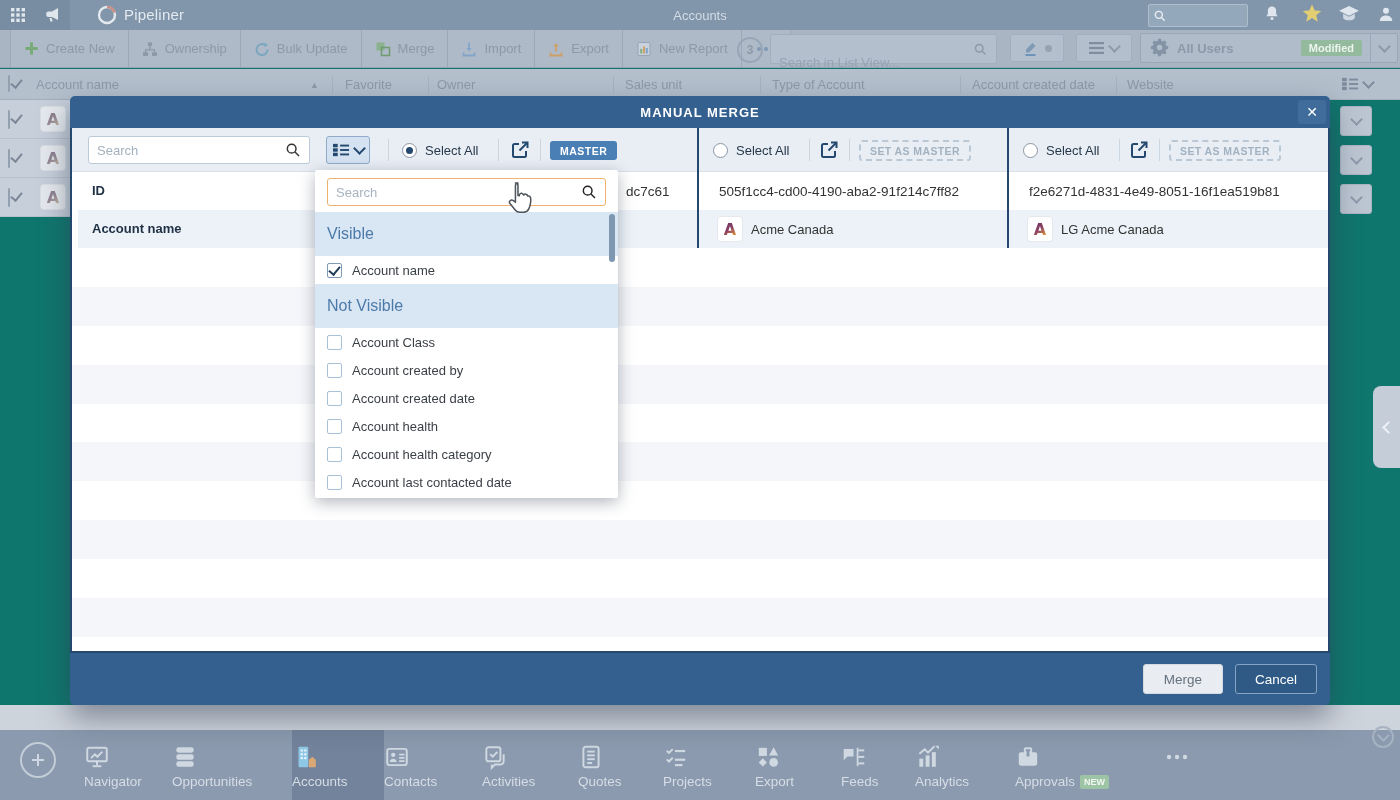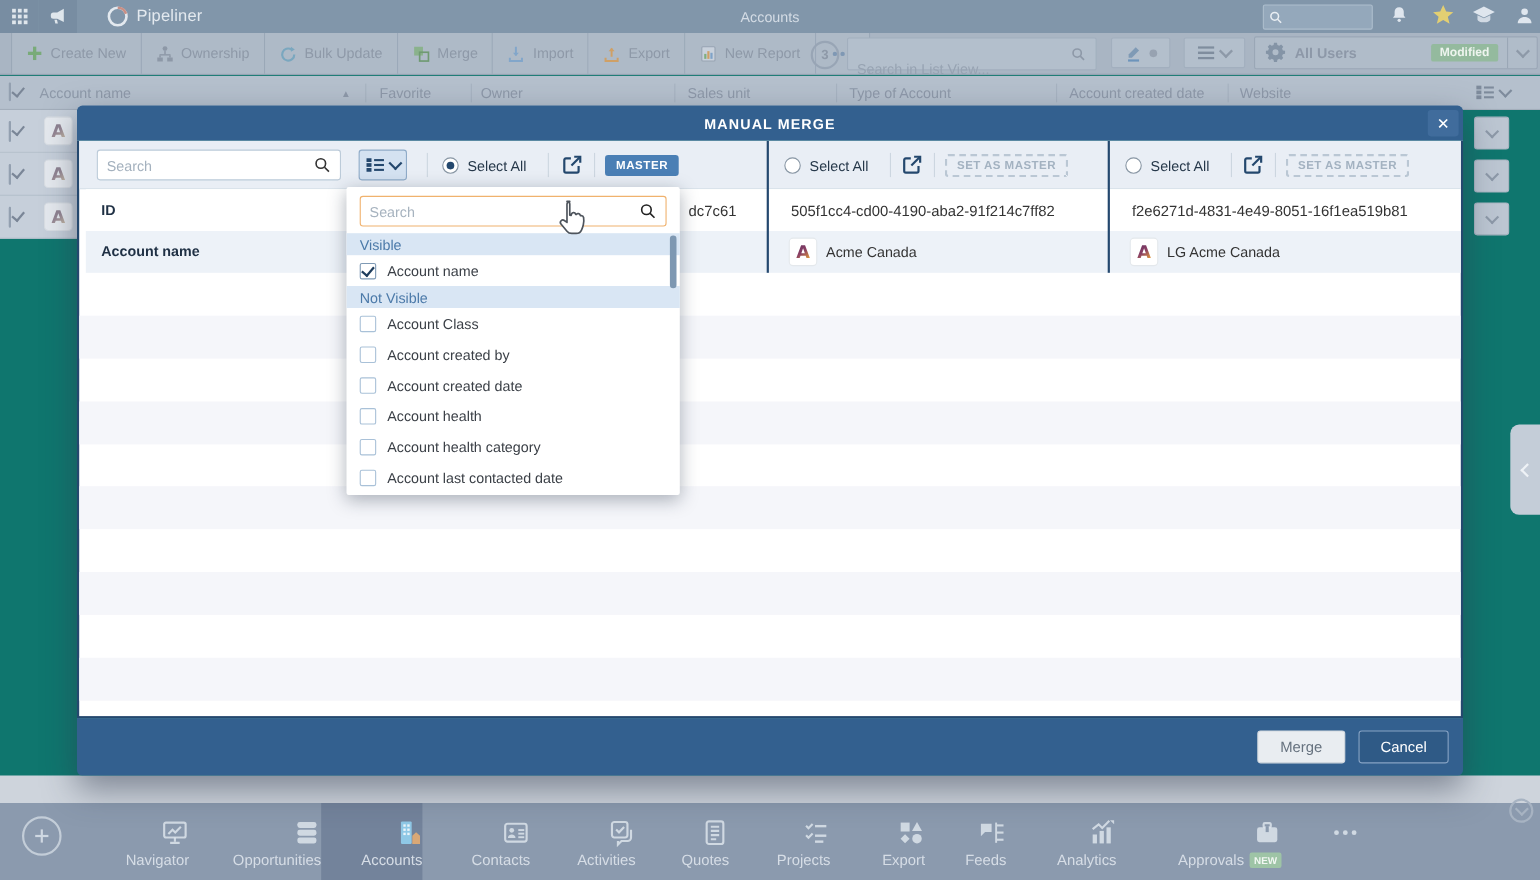--- a/index.html
+++ b/index.html
@@ -45,21 +45,21 @@
   .minichev{position:absolute;left:1340px;width:30px;height:28px;background:#bcc6d2;border:1px solid #aab5c2;border-radius:3px;display:flex;align-items:center;justify-content:center;}
   .minichev .chev{border-color:#8d99a8;margin-top:-3px;}
   .panelhandle{position:absolute;left:1373px;top:386px;width:27px;height:82px;background:#c4cdd8;border-radius:8px 0 0 8px;display:flex;align-items:center;justify-content:center;}
   .panelhandle .chev{transform:rotate(135deg);border-color:#eef2f6;margin-left:4px;}
 
   
   .belowstrip{position:absolute;left:0;top:705px;width:1400px;height:25px;background:#ced4dc;}
   .bottomnav{position:absolute;left:0;top:730px;width:1400px;height:70px;background:#8b9aae;}
   .pluscircle{position:absolute;left:20px;top:12px;width:36px;height:36px;border:2px solid #c3cdd8;border-radius:50%;box-sizing:border-box;display:flex;align-items:center;justify-content:center;}
   .navitems{position:absolute;left:84px;top:0;height:70px;display:flex;}
-  .navitem{display:flex;flex-direction:column;align-items:flex-end;justify-content:flex-start;padding-top:12px;color:#d6dde6;font-size:13.5px;box-sizing:border-box;}
+  .navitem{display:flex;flex-direction:column;align-items:flex-start;justify-content:flex-start;padding-top:12px;color:#d6dde6;font-size:13.5px;box-sizing:border-box;}
   .navitem .nicon{height:30px;display:flex;align-items:center;justify-content:center;color:rgba(223,230,238,.82);}
   .navitem.active{background:#73839b;}
   .navlabelrow{display:flex;align-items:center;gap:5px;margin-top:2px;white-space:nowrap;}
   .newbadge{background:#9ec4a6;color:#f2f7f3;font-size:9px;font-weight:bold;padding:2px 4px;border-radius:2px;}
   .navchevcircle{position:absolute;left:1372px;top:-4px;width:22px;height:22px;border:2px solid #a7b3c2;border-radius:50%;box-sizing:border-box;display:flex;align-items:center;justify-content:center;}
   .navchevcircle .chev{border-color:#a7b3c2;margin-top:-3px;}
 
   
   .modal{position:absolute;left:70px;top:96px;width:1260px;z-index:10;box-shadow:0 12px 30px rgba(45,55,75,.5);border-radius:5px;}
   .mheader{height:32px;background:#33608f;border-radius:5px 5px 0 0;position:relative;display:flex;align-items:center;justify-content:center;}
@@ -91,21 +91,21 @@
   .btn{position:absolute;top:11px;height:30px;border-radius:3px;font-size:13.5px;font-family:"Liberation Sans",sans-serif;display:flex;align-items:center;justify-content:center;cursor:pointer;box-sizing:border-box;}
   .btn-merge{right:107px;width:80px;background:#e9edf1;color:#66727f;border:1px solid #d4dae0;}
   .btn-cancel{right:13px;width:82px;background:#2f5a86;color:#fff;border:1px solid #87a3c4;}
 
   
   .dropdown{position:absolute;left:315px;top:170px;width:303px;z-index:20;background:#fff;border-radius:2px;box-shadow:0 4px 16px rgba(25,40,60,.35);padding-bottom:2px;}
   .ddsearchwrap{padding:8px 12px 6px 12px;}
   .ddsearch{height:28px;border:1px solid #f0b26e;border-radius:3px;display:flex;align-items:center;box-sizing:border-box;}
   .ddsearch input{flex:1;border:none;outline:none;background:transparent;font-size:13px;color:#444;padding:0 8px;font-family:"Liberation Sans",sans-serif;min-width:0;}
   .ddsearch input::placeholder{color:#a7b3bf;}
-  .ddheader{height:20px;background:#d9e6f4;color:#4c7aa9;font-size:13px;display:flex;align-items:center;padding-left:12px;}
+  .ddheader{height:44px;background:#d9e6f4;color:#4c7aa9;font-size:16px;display:flex;align-items:center;padding-left:12px;}
   .dditem{height:28px;display:flex;align-items:center;gap:10px;padding-left:12px;font-size:13px;color:#3a3f46;}
   .ddcb{width:15px;height:15px;border:1px solid #a9c1d8;border-radius:2px;background:#fff;position:relative;box-sizing:border-box;flex:0 0 auto;}
   .ddcb.checked{border-color:#7f9ab5;}
   .ddcb.checked::after{content:"";position:absolute;left:3px;top:0px;width:5px;height:9px;border:solid #1e3c5c;border-width:0 2px 2px 0;transform:rotate(40deg);}
   .ddscroll{position:absolute;right:3px;top:44px;width:6px;height:48px;background:#7e98b2;border-radius:3px;}
 
   .cursor{position:absolute;left:506px;top:181px;z-index:40;}
 </style>
 </head>
 <body>

